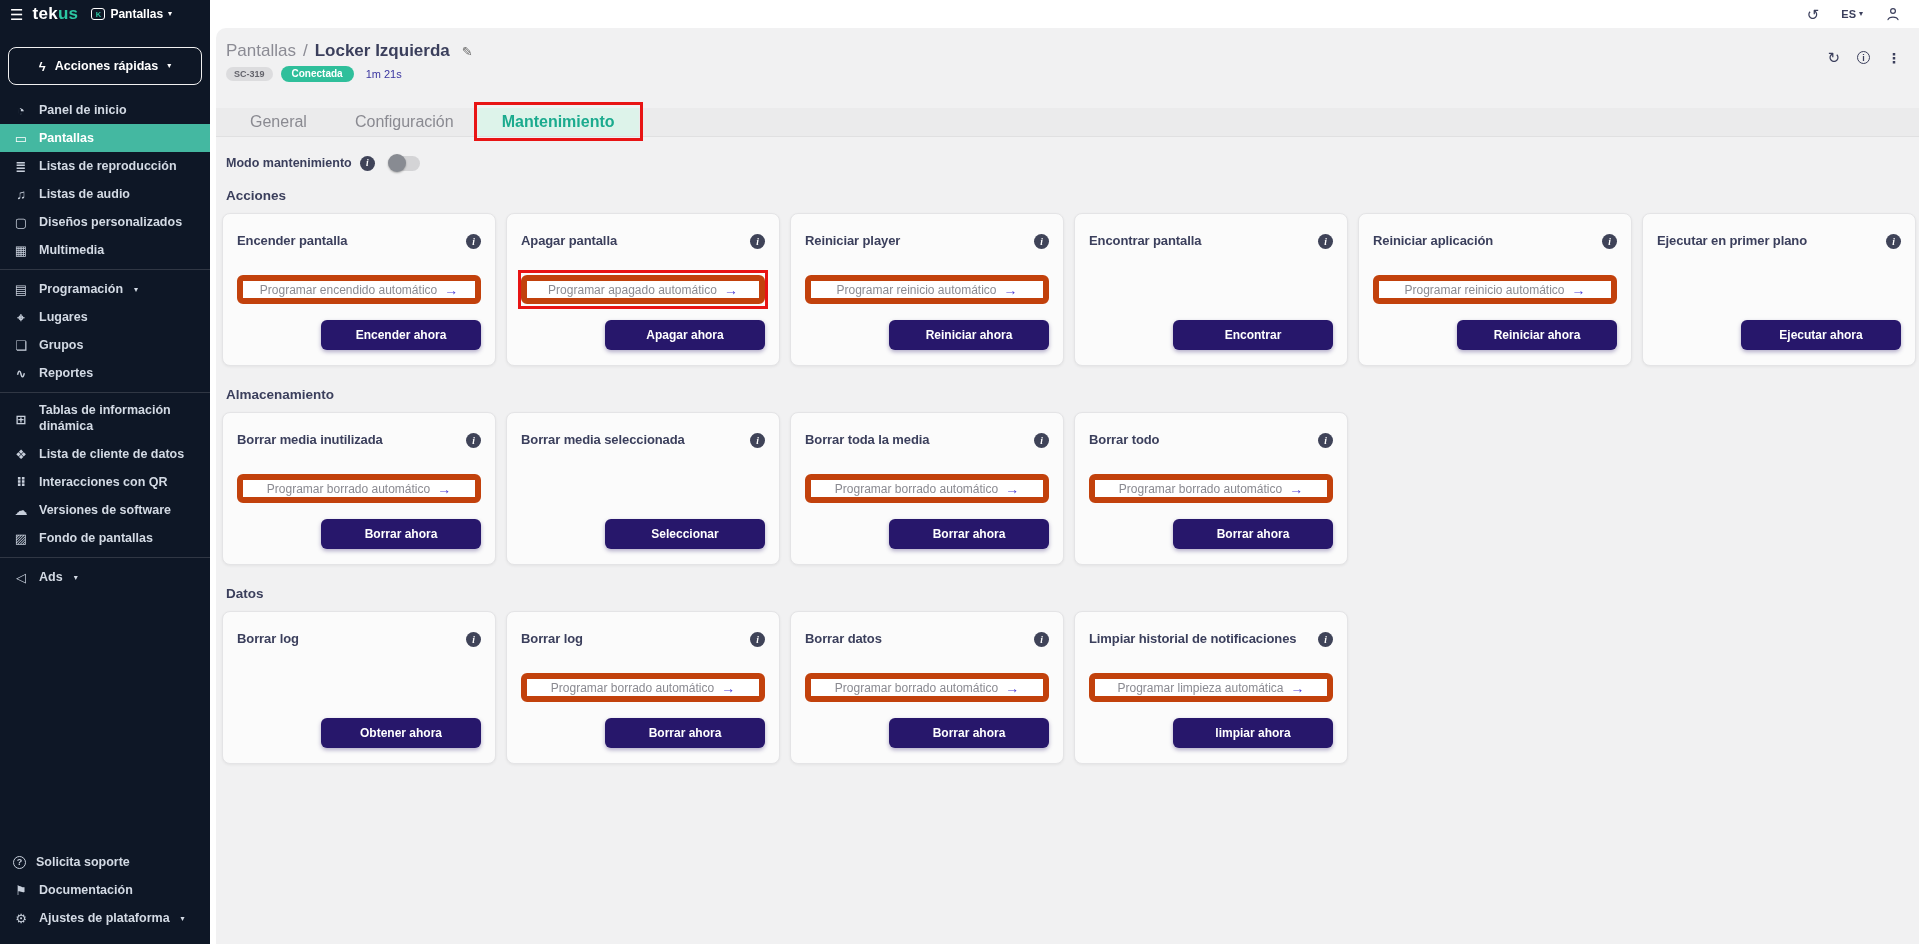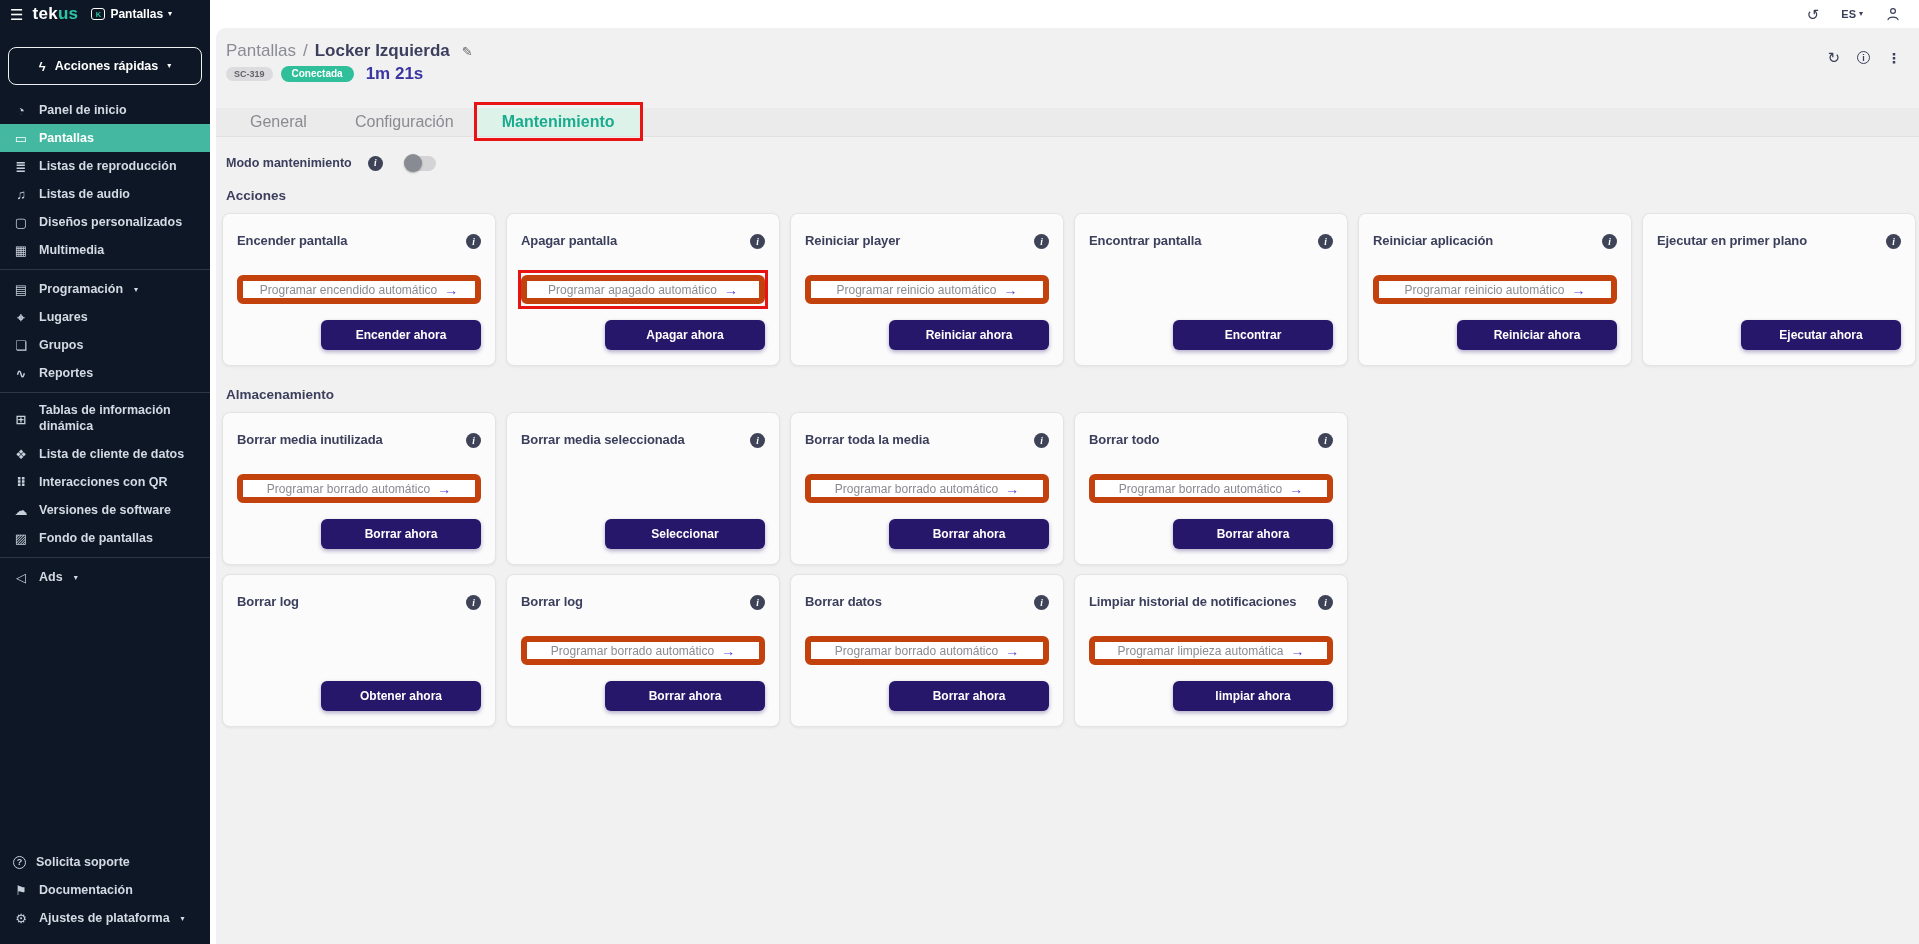--- a/index.html
+++ b/index.html
@@ -40,32 +40,32 @@
   .gray-panel{flex:1;margin-left:6px;background:#f1f1f2;border-radius:10px 0 0 0;position:relative;overflow:hidden;}
 
   .detail-header{padding:13px 8px 0 10px;position:relative;}
   .breadcrumb{font-size:17px;color:#8b8b94;display:flex;align-items:baseline;gap:7px;line-height:20px;}
   .crumb-root{cursor:pointer;}
   .crumb-title{color:#3b3f5c;font-weight:bold;}
   .edit-icon{font-size:13px;color:#666;margin-left:5px;cursor:pointer;}
   .badge-row{display:flex;align-items:center;gap:8px;margin-top:3px;height:17px;}
   .badge-id{background:#dcdcde;color:#63636b;font-size:9px;font-weight:bold;padding:2px 8px;border-radius:9px;}
   .badge-status{background:#2fbf9b;color:#fff;font-size:10px;font-weight:bold;padding:2.5px 11px;border-radius:10px;}
-  .uptime{color:#3a35a0;font-size:17px;font-weight:bold;margin-left:4px;}
+  .uptime{color:#3a35a0;font-size:11px;font-weight:normal;margin-left:4px;}
   .header-icons{position:absolute;right:18px;top:22px;display:flex;gap:17px;align-items:center;color:#3b3f5c;}
   .sync-icon{font-size:15px;cursor:pointer;line-height:1;}
   .info-circle{width:13px;height:13px;border:1.5px solid #3b3f5c;border-radius:50%;font-size:9px;display:flex;align-items:center;justify-content:center;font-weight:bold;cursor:pointer;}
   .kebab-icon{font-size:14px;font-weight:bold;cursor:pointer;line-height:1;}
 
   .tab-strip{margin-top:26px;height:29px;background:#ebebec;border-bottom:1px solid #e0e0e1;display:flex;align-items:stretch;padding-left:10px;}
   .tab{display:flex;align-items:center;padding:0 24px;font-size:16px;color:#8a8a91;position:relative;cursor:pointer;}
   .tab.active{background:#ddf3ea;color:#1bab8e;font-weight:600;}
   .red-frame{position:absolute;inset:-6px -4px -5px -4px;border:3px solid #e81414;pointer-events:none;z-index:5;}
 
-  .modo-row{margin-top:17px;display:flex;align-items:center;gap:16px;padding-left:10px;height:18px;}
+  .modo-row{margin-top:17px;display:flex;align-items:center;gap:8px;padding-left:10px;height:18px;}
   .modo-label{font-size:12.5px;font-weight:bold;color:#3b3f5c;}
   .info-dot{width:15px;height:15px;background:#3f4358;color:#fff;border-radius:50%;font-size:9.5px;font-weight:bold;font-style:italic;display:inline-flex;align-items:center;justify-content:center;flex-shrink:0;font-family:"Liberation Serif","DejaVu Serif",serif;cursor:pointer;}
   .toggle{width:30px;height:15px;background:#d4d4d6;border-radius:8px;position:relative;margin-left:7px;cursor:pointer;}
   .toggle-knob{width:18px;height:18px;background:#888b92;border-radius:50%;position:absolute;left:-2px;top:-1.5px;box-shadow:0 1px 2px rgba(0,0,0,.3);}
 
   .section{padding-left:6px;}
   .section-heading{margin-top:16px;font-size:13.5px;font-weight:bold;color:#3b3f5c;line-height:16px;padding-left:4px;}
   .section + .section .section-heading{margin-top:21px;}
   .cards-row{display:flex;gap:10px;margin-top:9px;}
   .card{width:274px;height:153px;background:#fbfbfb;border:1px solid #e4e4e6;border-radius:8px;box-shadow:0 1px 3px rgba(0,0,0,.06);padding:20px 14px 15px;display:flex;flex-direction:column;gap:13px;}
@@ -383,20 +383,21 @@
       <button class="sched-btn">
         <span class="sched-label">Programar borrado automático</span>
         <span class="sched-arrow">→</span>
       </button>
     </div>
     <button class="action-btn">Borrar ahora</button>
   </div>
             </div>
   </section>
           <section class="section">
+    <div class="section-heading">Datos</div>
     <div class="cards-row">
               <div class="card">
     <div class="card-head">
       <span class="card-title">Borrar log</span>
       <span class="info-dot">i</span>
     </div>
 
     <button class="action-btn">Obtener ahora</button>
   </div>
               <div class="card">

